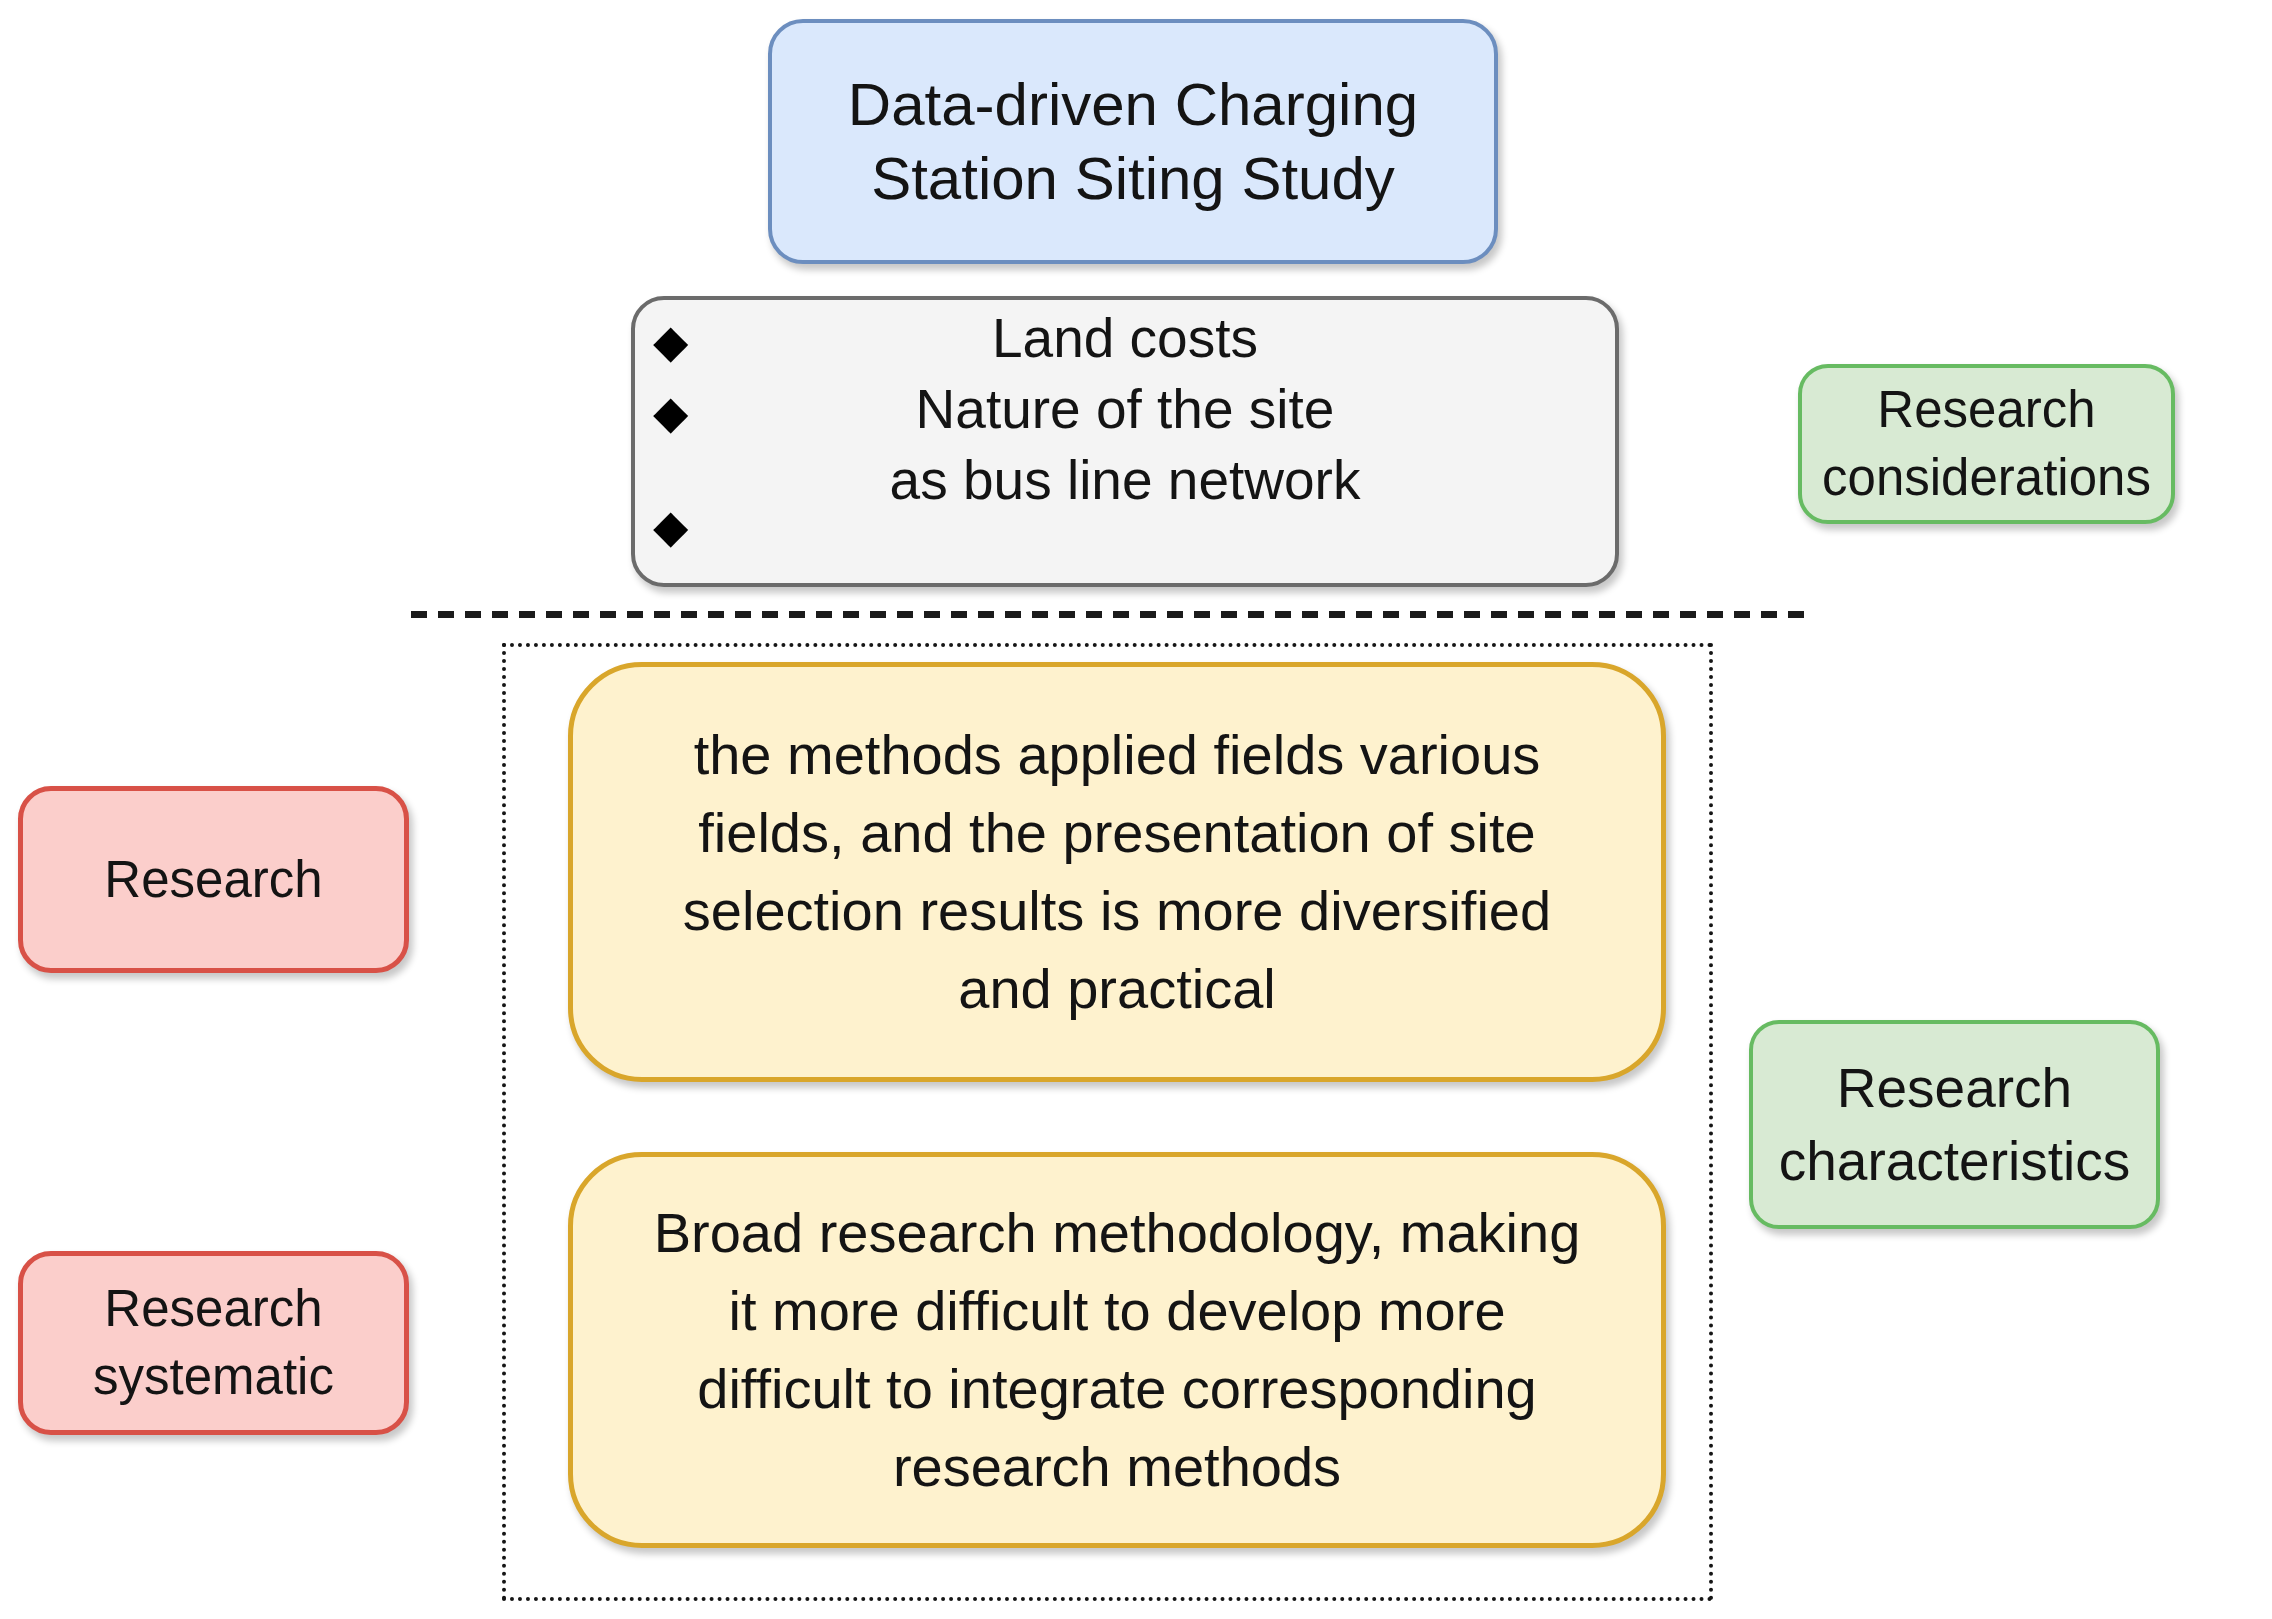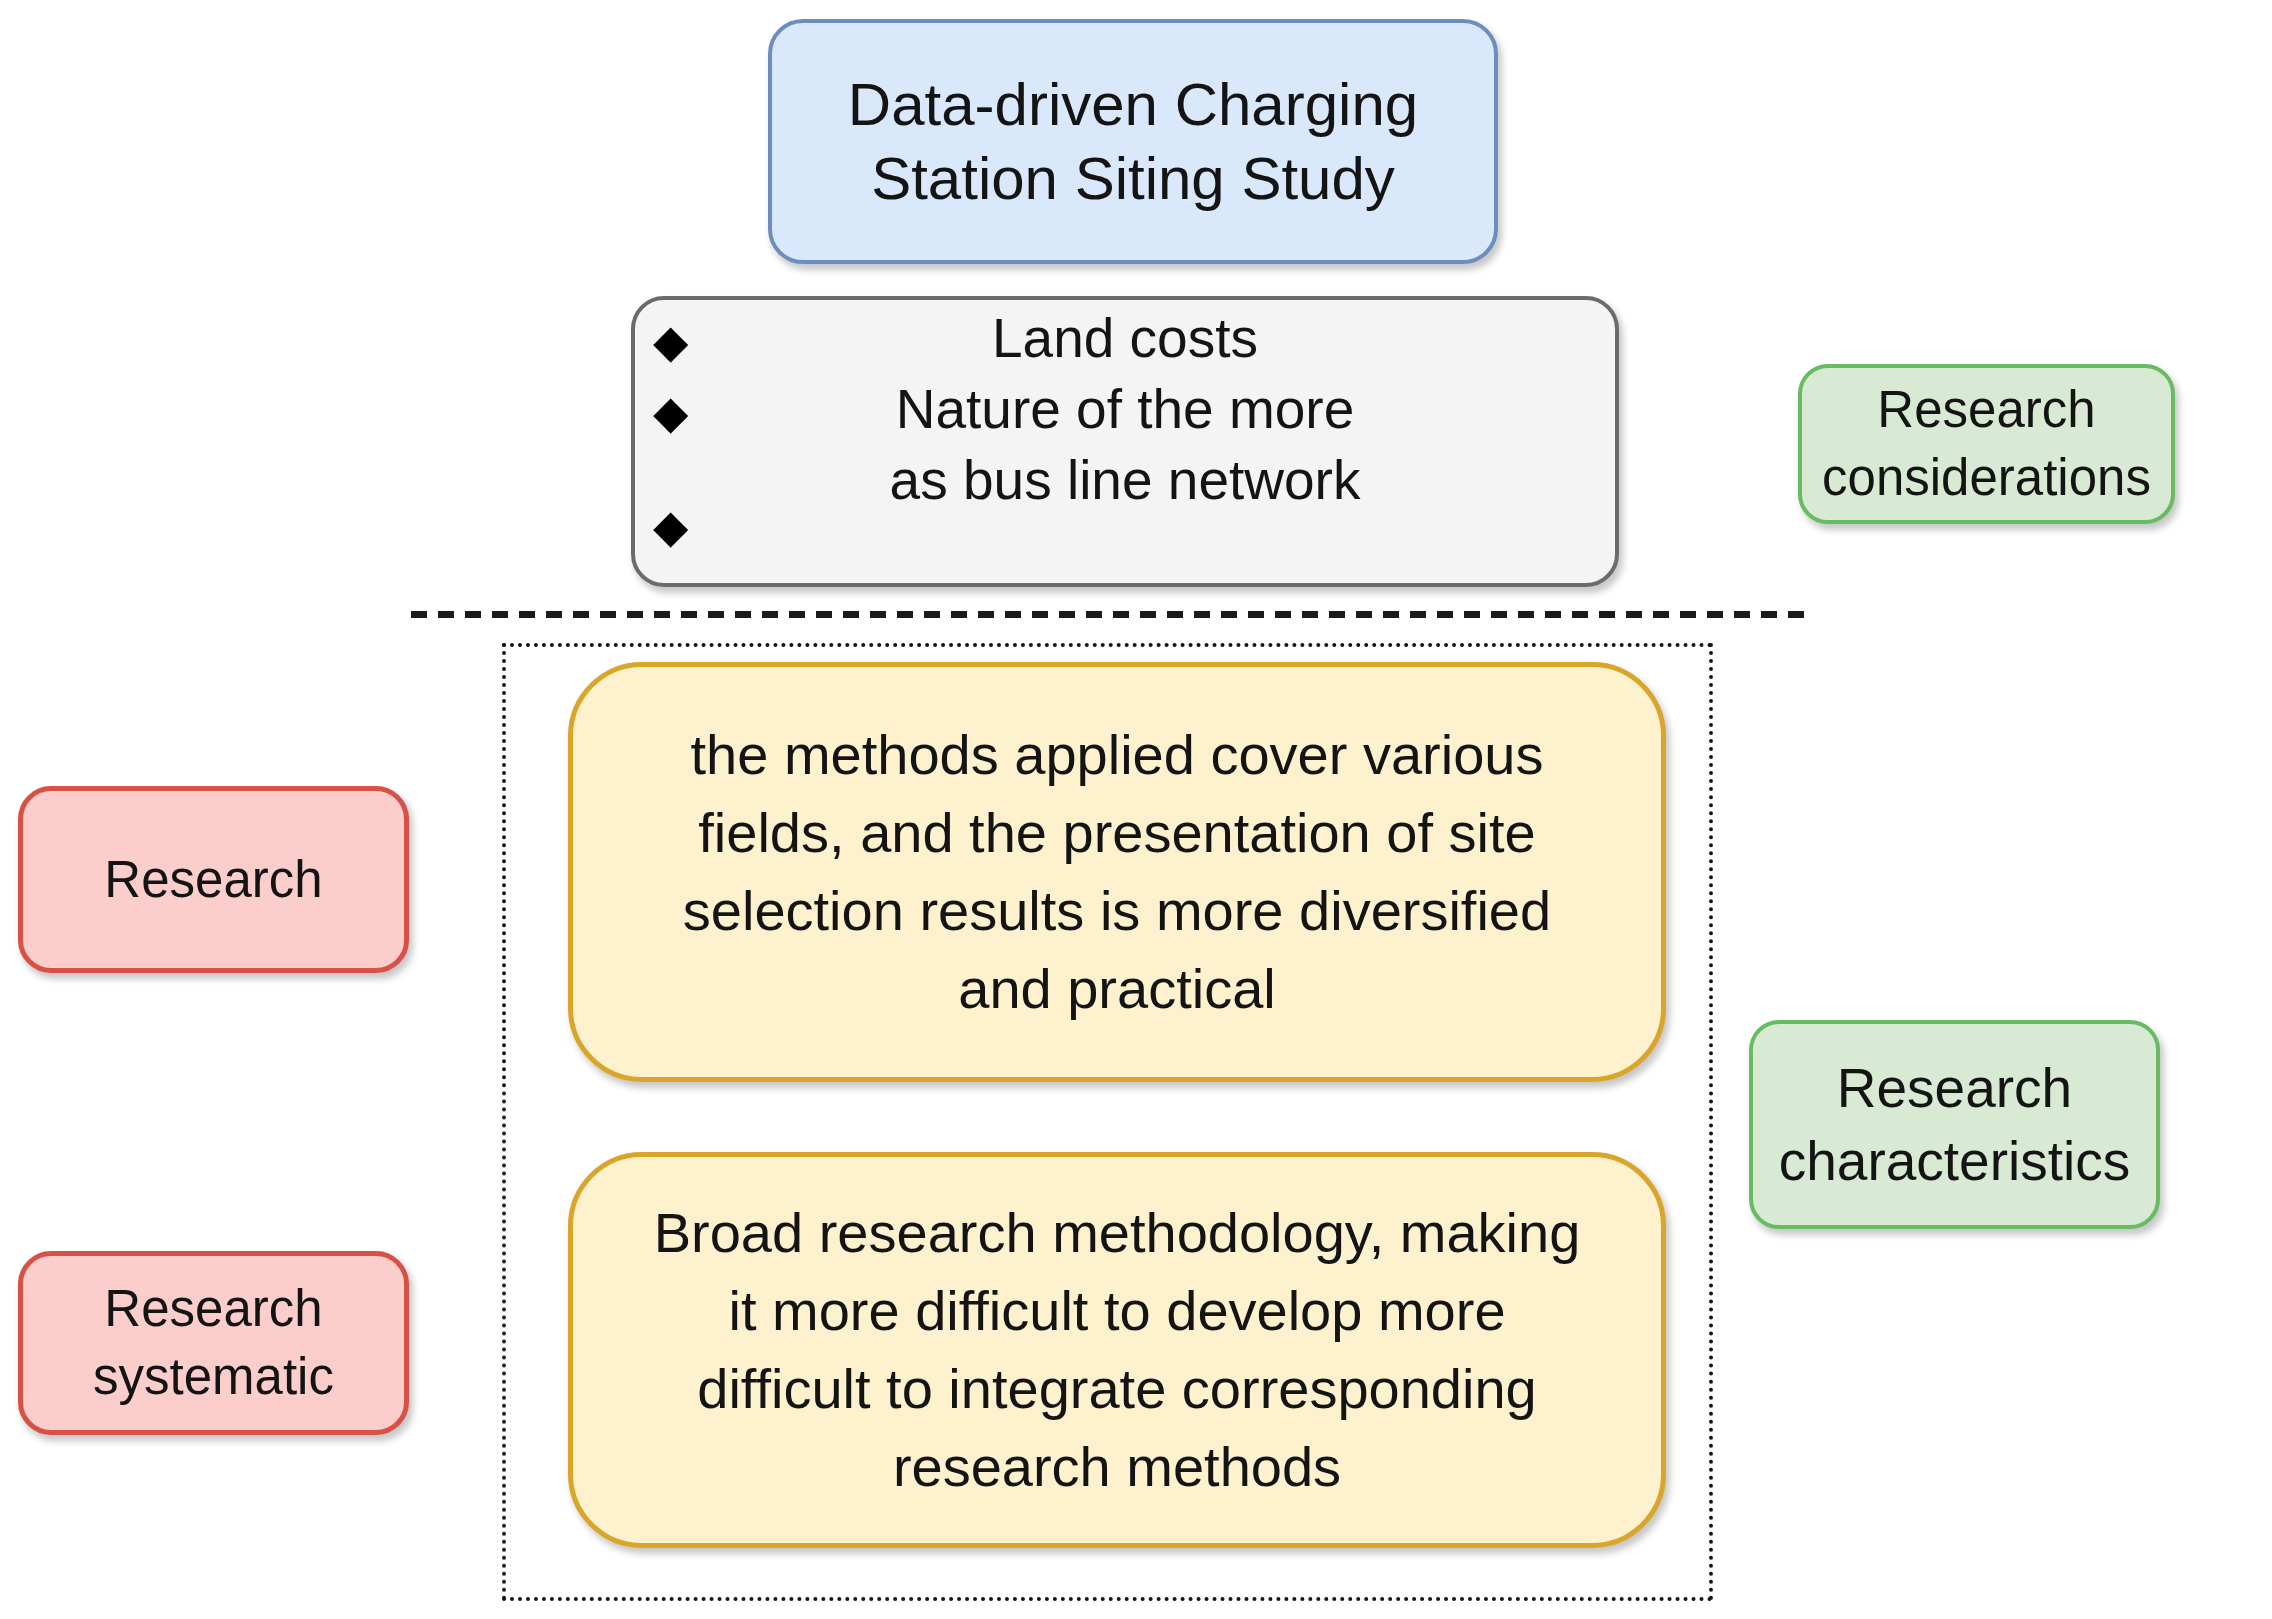--- a/index.html
+++ b/index.html
@@ -94,35 +94,35 @@
   <div class="box blue">
     <div class="line">Data-driven Charging</div>
     <div class="line">Station Siting Study</div>
   </div>
 
   <div class="box gray">
     <span class="diamond d1">◆</span>
     <span class="diamond d2">◆</span>
     <span class="diamond d3">◆</span>
     <div class="line">Land costs</div>
-    <div class="line">Nature of the more</div>
+    <div class="line">Nature of the site</div>
     <div class="line">as bus line network</div>
   </div>
 
   <div class="box green g1">
     <div class="line">Research</div>
     <div class="line">considerations</div>
   </div>
 
   <div class="dashed"></div>
 
   <div class="dotted"></div>
 
   <div class="box yellow y1">
-    <div class="line">the methods applied cover various</div>
+    <div class="line">the methods applied fields various</div>
     <div class="line">fields, and the presentation of site</div>
     <div class="line">selection results is more diversified</div>
     <div class="line">and practical</div>
   </div>
 
   <div class="box red r1">
     <div class="line">Research</div>
   </div>
 
   <div class="box green g2">

